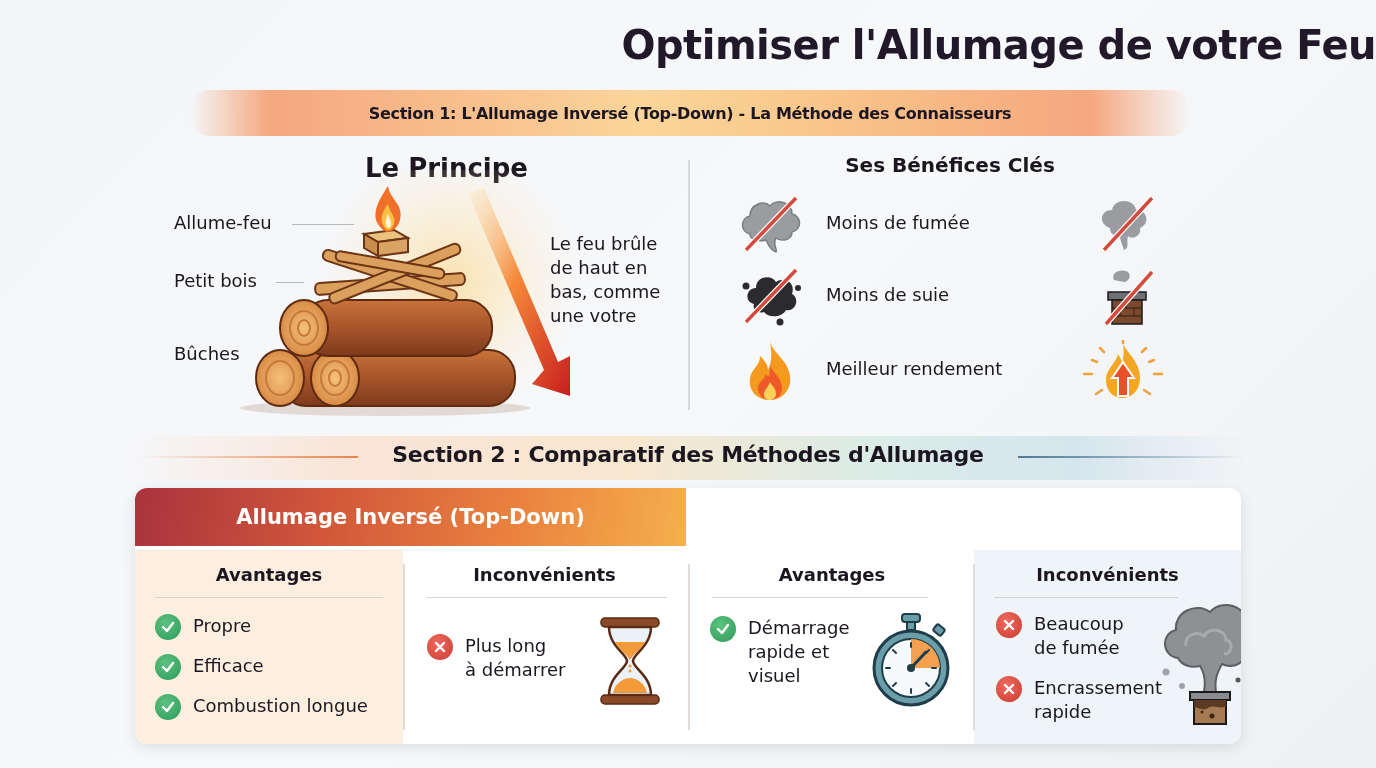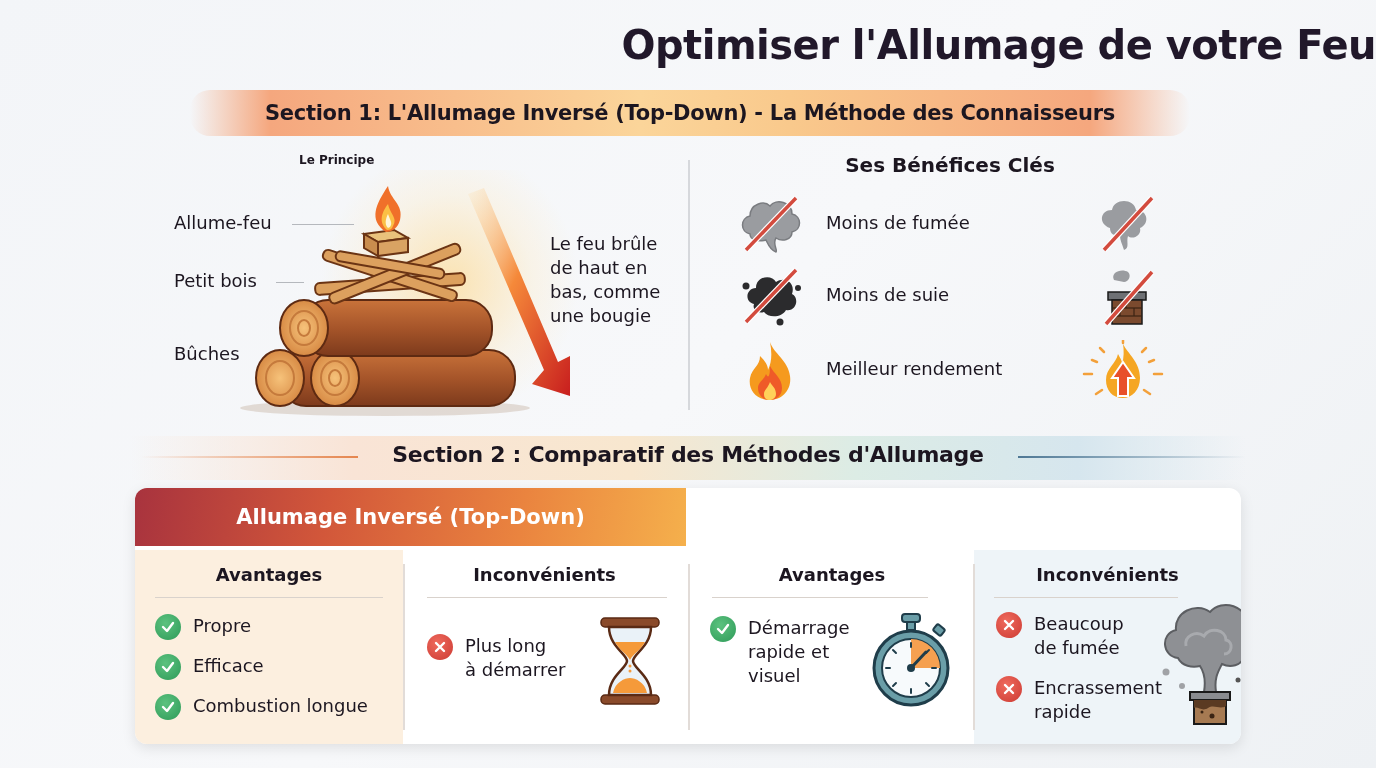--- a/index.html
+++ b/index.html
@@ -14,23 +14,23 @@
     position: absolute; left: 0; right: 0; top: 22px;
     text-align: right; font-size: 40px; font-weight: bold; color: #21182a;
     letter-spacing: -0.5px;
   }
   .s1-banner {
     position: absolute; left: 190px; top: 90px; width: 1000px; height: 46px;
     background: linear-gradient(90deg, rgba(246,170,120,0) 0%, #f5a77e 8%, #fbd59a 45%, #f9c98c 60%, #f5a77e 90%, rgba(246,170,120,0) 100%);
     border-radius: 20px;
     display: flex; align-items: center; justify-content: center;
   }
-  .s1-banner span { font-size: 21px; font-weight: bold; color: #1c1620; letter-spacing: -0.3px; }
-
-  .principe-title { position: absolute; left: 299px; top: 153px; width: 240px; text-align: left; font-size: 12px; font-weight: bold; }
+  .s1-banner span { font-size: 16px; font-weight: bold; color: #1c1620; letter-spacing: -0.3px; }
+
+  .principe-title { position: absolute; left: 288px; top: 153px; width: 240px; text-align: right; font-size: 26px; font-weight: bold; }
   .benef-title { position: absolute; left: 800px; top: 153px; width: 300px; text-align: center; font-size: 20px; font-weight: bold; }
   .vdivider { position: absolute; left: 688px; top: 160px; width: 2px; height: 250px; background: #d6d8dc; }
 
   .lbl { position: absolute; font-size: 18px; color: #1c1620; }
   .leader { position: absolute; height: 1px; background: #b5b8bd; }
 
   .fire-glow {
     position: absolute; left: 320px; top: 170px; width: 260px; height: 250px;
     background: radial-gradient(ellipse at 50% 45%, rgba(255,210,120,0.55) 0%, rgba(255,230,180,0.25) 45%, rgba(255,255,255,0) 70%);
   }
@@ -140,21 +140,21 @@
   <path d="M147 50 C138 42 142 32 148 24 C150 34 158 38 153 46 C152 49 150 50 147 50 Z" fill="#fbbf45"></path>
   <path d="M148 48 C144 44 146 38 148 34 C150 40 153 43 150 47 Z" fill="#fff5d8"></path>
 
   <polygon points="228,14 244,8 318,182 330,176 330,216 292,204 304,190" fill="url(#arrowG)"></polygon>
 </svg>
 
 <div class="arrow-text">
   <div>Le feu brûle</div>
   <div>de haut en</div>
   <div>bas, comme</div>
-  <div>une bougie</div>
+  <div>une votre</div>
 </div>
 
 <div class="vdivider"></div>
 
 <div class="benef-title">Ses Bénéfices Clés</div>
 
 <div class="benef-row" style="top:194px;">
   <svg class="lefticon" viewBox="0 0 66 60">
     <path d="M12 40 C2 38 2 24 12 22 C12 10 26 6 32 12 C38 4 54 8 54 20 C64 22 64 36 54 38 C54 46 44 48 38 44 C34 50 40 56 38 58 C32 56 30 50 28 46 C20 48 12 46 12 40 Z" fill="#9a9ca0" stroke="#7a7c80" stroke-width="1.5"></path>
     <line x1="8" y1="56" x2="58" y2="4" stroke="#fff" stroke-width="6"></line>

